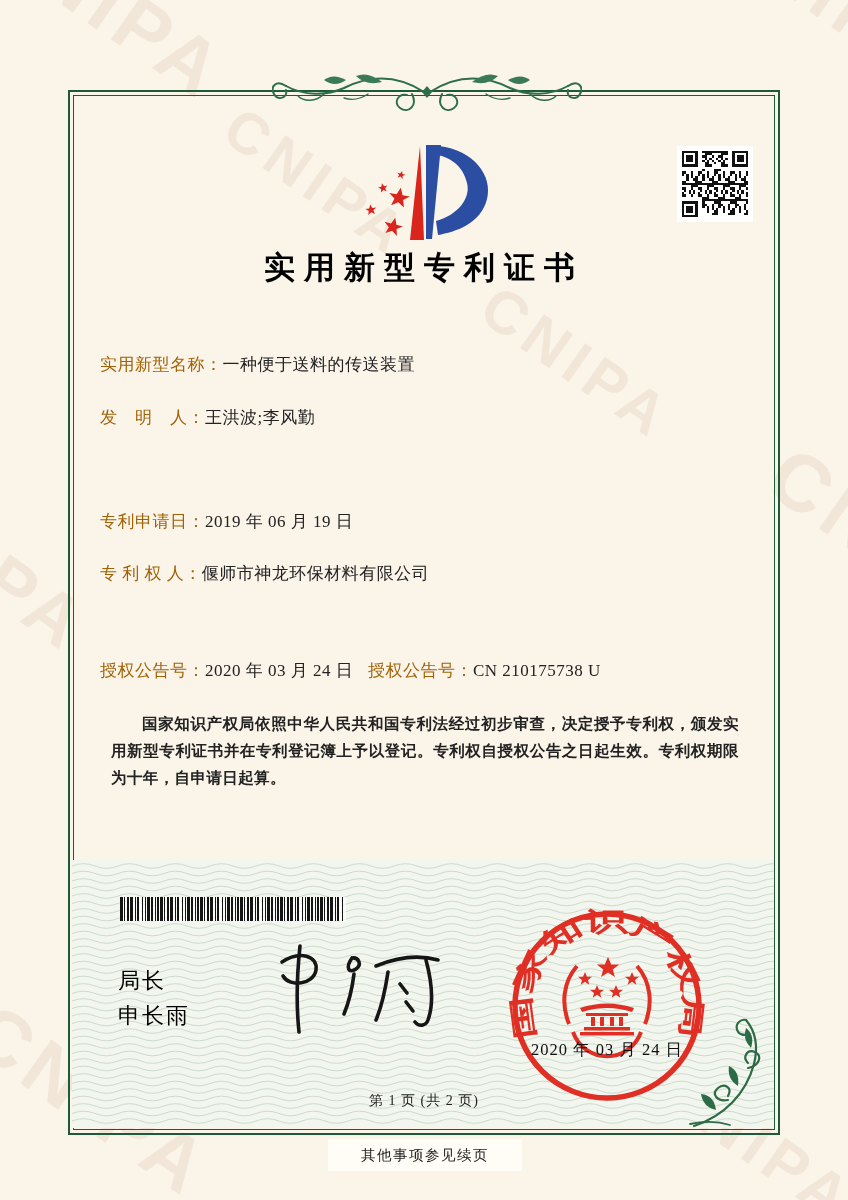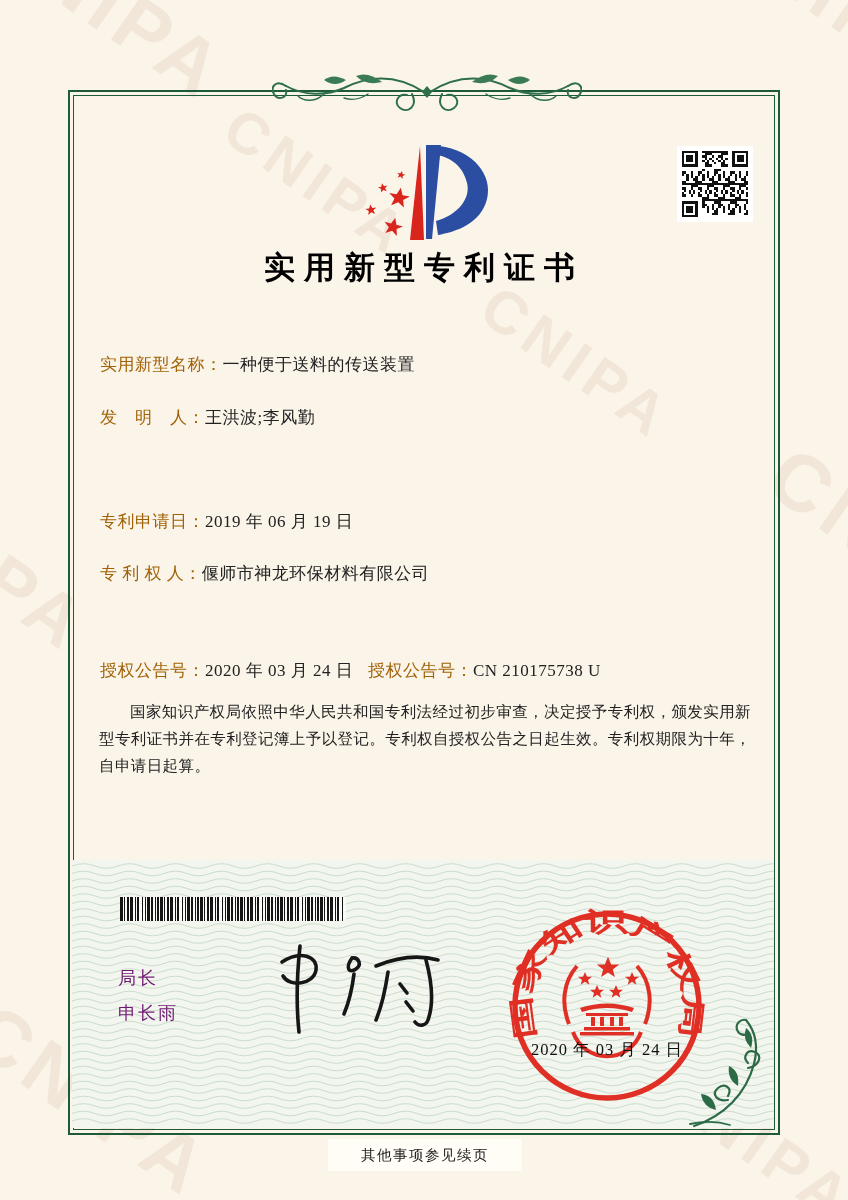--- a/index.html
+++ b/index.html
@@ -13,27 +13,27 @@
   .abs{position:absolute;z-index:2;}
   .cert-no{left:100px;top:147px;font-size:17px;letter-spacing:2.5px;color:#333;}
   .title{left:0;top:247px;width:100%;text-align:center;font-size:31px;font-weight:700;
          letter-spacing:9px;color:#000000;}
   .field-row{left:100px;font-size:17px;letter-spacing:.5px;white-space:nowrap;}
   .flabel{color:#a16207;}
   .fvalue{color:#222;}
   .pair2{position:absolute;left:268px;top:0;}
   .paras{left:99px;top:699px;width:652px;font-size:15.5px;line-height:1.74;text-align:justify;
          color:#222;letter-spacing:.4px;}
-  .paras p{margin:0;text-indent:2em;}
+  .paras p{margin:12px;text-indent:2em;font-weight:bold;}
   .band{left:72px;top:860px;width:702px;height:268px;z-index:1;}
   .barcode{left:120px;top:897px;width:226px;height:24px;display:flex;align-items:stretch;
            background:rgba(255,255,255,.65);z-index:2;}
   .barcode div{height:100%;}
-  .sig-label{left:118px;font-size:18px;font-family:"Liberation Sans","DejaVu Sans",sans-serif;
-             color:#701a75;letter-spacing:2px;}
+  .sig-label{left:118px;font-size:22px;font-family:"Liberation Sans","DejaVu Sans",sans-serif;
+             color:#000000;letter-spacing:2px;}
   .seal-date{left:509px;top:1039px;width:196px;text-align:center;font-size:16.5px;color:#101010;
              letter-spacing:1px;z-index:4;}
   .page-info{left:0;top:1092px;width:100%;text-align:center;font-size:14px;color:#222;
              letter-spacing:1px;z-index:2;}
   .footnote{left:328px;top:1139px;width:194px;height:32px;background:#fffdf6;text-align:center;
             line-height:32px;font-size:14.5px;color:#222;letter-spacing:1.5px;z-index:2;}
 </style>
 </head>
 <body>
 
@@ -634,16 +634,17 @@
         <rect x="-27" y="34" width="54" height="3.5"></rect>
         <path d="M-38,26 C-46,6 -44,-16 -30,-32" fill="none" stroke="#e0251a" stroke-width="4"></path>
         <path d="M38,26 C46,6 44,-16 30,-32" fill="none" stroke="#e0251a" stroke-width="4"></path>
         <path d="M-34,34 A36,36 0 0 0 34,34" fill="none" stroke="#e0251a" stroke-width="4"></path>
       </g>
     </g>
   </svg>
 
   <div class="abs seal-date">2020 年 03 月 24 日</div>
 
+  <div class="abs page-info">第 1 页 (共 2 页)</div>
 
   <div class="abs footnote">其他事项参见续页</div>
 
 </div>
 
 </body></html>

